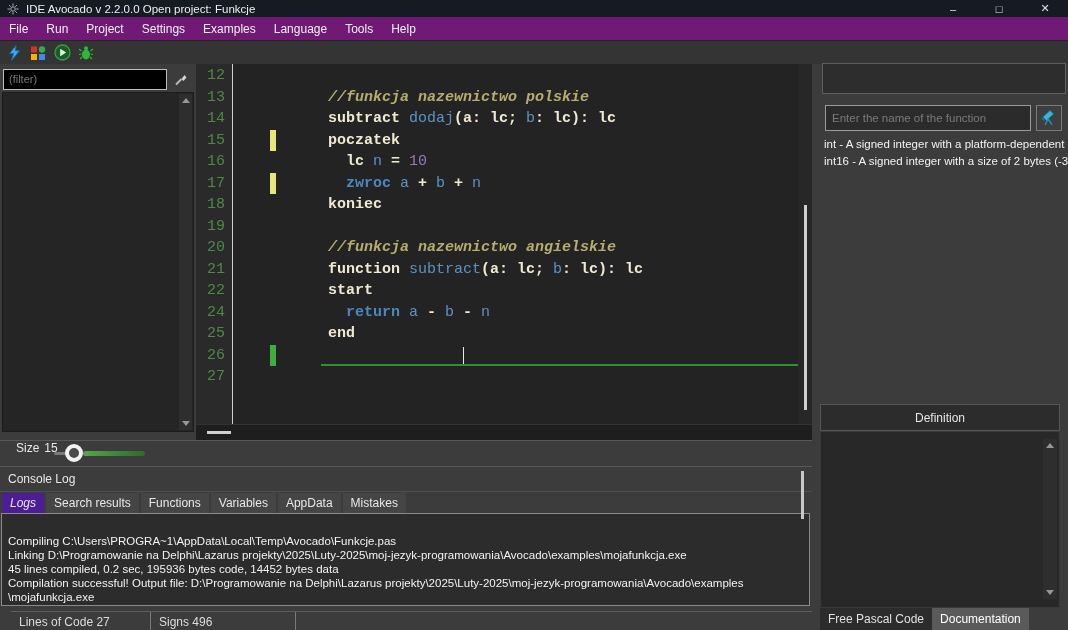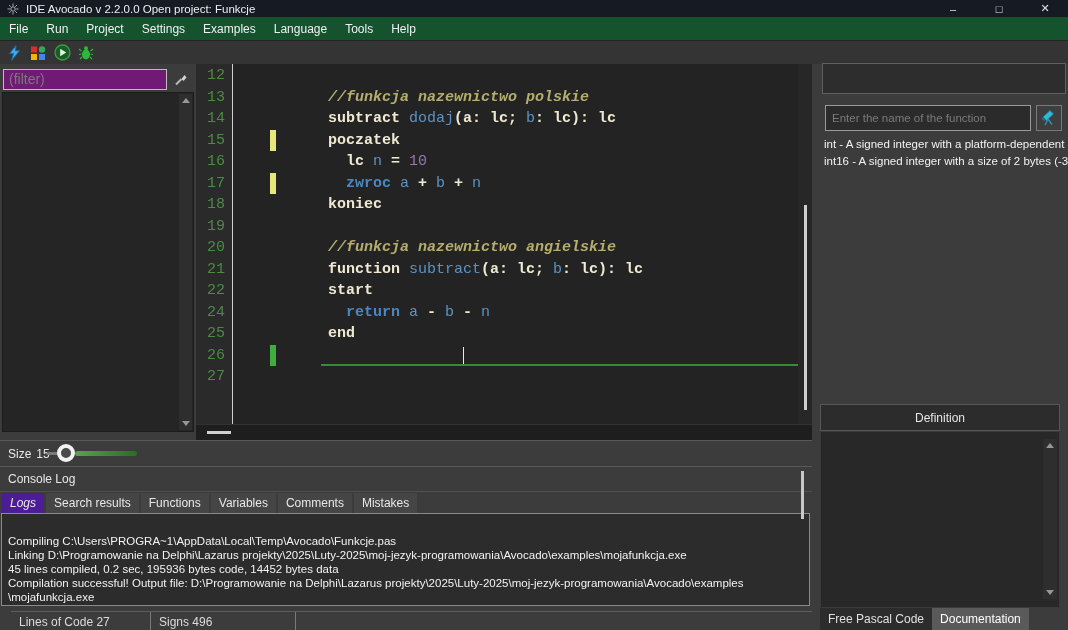--- a/index.html
+++ b/index.html
@@ -7,34 +7,34 @@
        font-family:"Liberation Sans",sans-serif;-webkit-font-smoothing:antialiased;}
 
   
   .titlebar{position:absolute;top:0;left:0;right:0;height:17px;background:#151a23;
             display:flex;align-items:center;color:#eceff4;font-size:11.5px;}
   .app-icon{margin:0 7px 0 7px;display:flex;align-items:center;}
   .win-controls{margin-left:auto;display:flex;height:100%;}
   .win-btn{width:46px;display:flex;align-items:center;justify-content:center;color:#dfe3e8;font-size:11px;}
 
   
-  .menubar{position:absolute;top:17px;left:0;right:0;height:24px;background:#14532d;
+  .menubar{position:absolute;top:17px;left:0;right:0;height:24px;background:#701a75;
            display:flex;align-items:center;color:#f0f0f0;font-size:12px;border-bottom:1px solid #232323;box-sizing:border-box;}
   .menu-item{padding:0 9px;}
 
   
   .toolbar{position:absolute;top:41px;left:0;right:0;height:23px;background:#343434;
            display:flex;align-items:center;gap:6px;padding-left:5px;box-sizing:border-box;}
   .tool-btn{width:18px;height:18px;display:flex;align-items:center;justify-content:center;background:transparent;border:none;padding:0;}
 
   
   .left-panel{position:absolute;top:64px;left:0;width:196px;height:376px;}
   .filter-row{position:absolute;top:4px;left:3px;height:22px;display:flex;align-items:center;}
-  .filter-input{width:164px;height:21px;box-sizing:border-box;background:#701a75;border:1px solid #bdbdbd;
-                color:#c8c8c8;font-size:14px;padding:0 5px;font-family:"Liberation Sans",sans-serif;}
+  .filter-input{width:164px;height:21px;box-sizing:border-box;background:#000000;border:1px solid #bdbdbd;
+                color:#c8c8c8;font-size:11px;padding:0 5px;font-family:"Liberation Sans",sans-serif;}
   input::placeholder{color:#7a7a7a;}
   .brush-btn{width:22px;height:22px;margin-left:3px;background:transparent;border:none;padding:0;
              display:flex;align-items:center;justify-content:center;}
   .tree{position:absolute;top:28px;left:2px;width:192px;height:340px;background:#252525;border:1px solid #1c1c1c;box-sizing:border-box;}
   .tree-scroll{position:absolute;top:1px;bottom:1px;right:1px;width:13px;background:#2e2e2e;}
   .sc-arrow{position:absolute;left:3px;width:0;height:0;border-left:4px solid transparent;border-right:4px solid transparent;}
   .sc-up{top:4px;border-bottom:5px solid #969696;}
   .sc-down{bottom:4px;border-top:5px solid #969696;}
 
   
@@ -72,21 +72,21 @@
   .def-header{position:absolute;top:340px;left:0;width:240px;height:27px;background:#2c2c2c;border:1px solid #565656;
               box-sizing:border-box;color:#e6e6e6;font-size:12px;display:flex;align-items:center;justify-content:center;}
   .doc-area{position:absolute;top:367px;left:0;width:240px;height:177px;background:#282828;border:1px solid #3a3a3a;box-sizing:border-box;}
   .doc-scroll{position:absolute;right:2px;top:7px;bottom:8px;width:14px;background:#2e2e2e;}
   .right-tabs{position:absolute;top:544px;left:0;right:0;height:22px;display:flex;}
   .rtab{height:22px;display:flex;align-items:center;padding:0 8px;font-size:12px;color:#e0e0e0;background:#2c2c2c;white-space:nowrap;}
   .rtab.active{background:#5a5a5a;color:#ffffff;}
 
   
   .bottom{position:absolute;top:440px;left:0;width:812px;height:190px;border-top:1px solid #585858;box-sizing:content-box;}
-  .size-row{position:absolute;top:0;left:0;right:0;height:25px;display:flex;align-items:center;color:#e8e8e8;font-size:12px;}
+  .size-row{position:absolute;top:0;left:8px;right:0;height:25px;display:flex;color:#e8e8e8;font-size:12px;}
   .size-label{margin-left:8px;}
   .size-value{margin-left:5px;}
   .slider{position:absolute;left:46px;top:0;width:95px;height:25px;}
   .slider .track{position:absolute;left:0;top:11px;width:13px;height:3px;background:#7a7a7a;border-radius:2px;}
   .slider .fill{position:absolute;left:29px;top:10px;width:62px;height:5px;border-radius:3px;
                 background:linear-gradient(90deg,#58a44c,#2e6b28);}
   .slider .thumb{position:absolute;left:11px;top:3px;width:18px;height:18px;border-radius:50%;
                  background:#4a4a4a;border:4px solid #f2f2f2;box-sizing:border-box;}
   .console-header{position:absolute;top:25px;left:0;right:0;height:26px;border-top:1px solid #585858;border-bottom:1px solid #4f4f4f;
                   display:flex;align-items:center;padding-left:8px;color:#e8e8e8;font-size:12px;box-sizing:border-box;}
@@ -321,21 +321,21 @@
       <div class="fill"></div>
       <div class="thumb"></div>
     </div>
   </div>
   <div class="console-header">Console Log</div>
   <div class="console-tabs" id="console-tabs">
       <span class="ctab active">Logs</span>
       <span class="ctab">Search results</span>
       <span class="ctab">Functions</span>
       <span class="ctab">Variables</span>
-      <span class="ctab">Comments</span>
+      <span class="ctab">AppData</span>
       <span class="ctab">Mistakes</span>
     </div>
   <div class="log-box" id="log-box">
       <div class="log-line">Compiling C:\Users\PROGRA~1\AppData\Local\Temp\Avocado\Funkcje.pas</div>
       <div class="log-line">Linking D:\Programowanie na Delphi\Lazarus projekty\2025\Luty-2025\moj-jezyk-programowania\Avocado\examples\mojafunkcja.exe</div>
       <div class="log-line">45 lines compiled, 0.2 sec, 195936 bytes code, 14452 bytes data</div>
       <div class="log-line">Compilation successful! Output file: D:\Programowanie na Delphi\Lazarus projekty\2025\Luty-2025\moj-jezyk-programowania\Avocado\examples</div>
       <div class="log-line">\mojafunkcja.exe</div>
     </div>
   <div class="log-thumb"></div>

